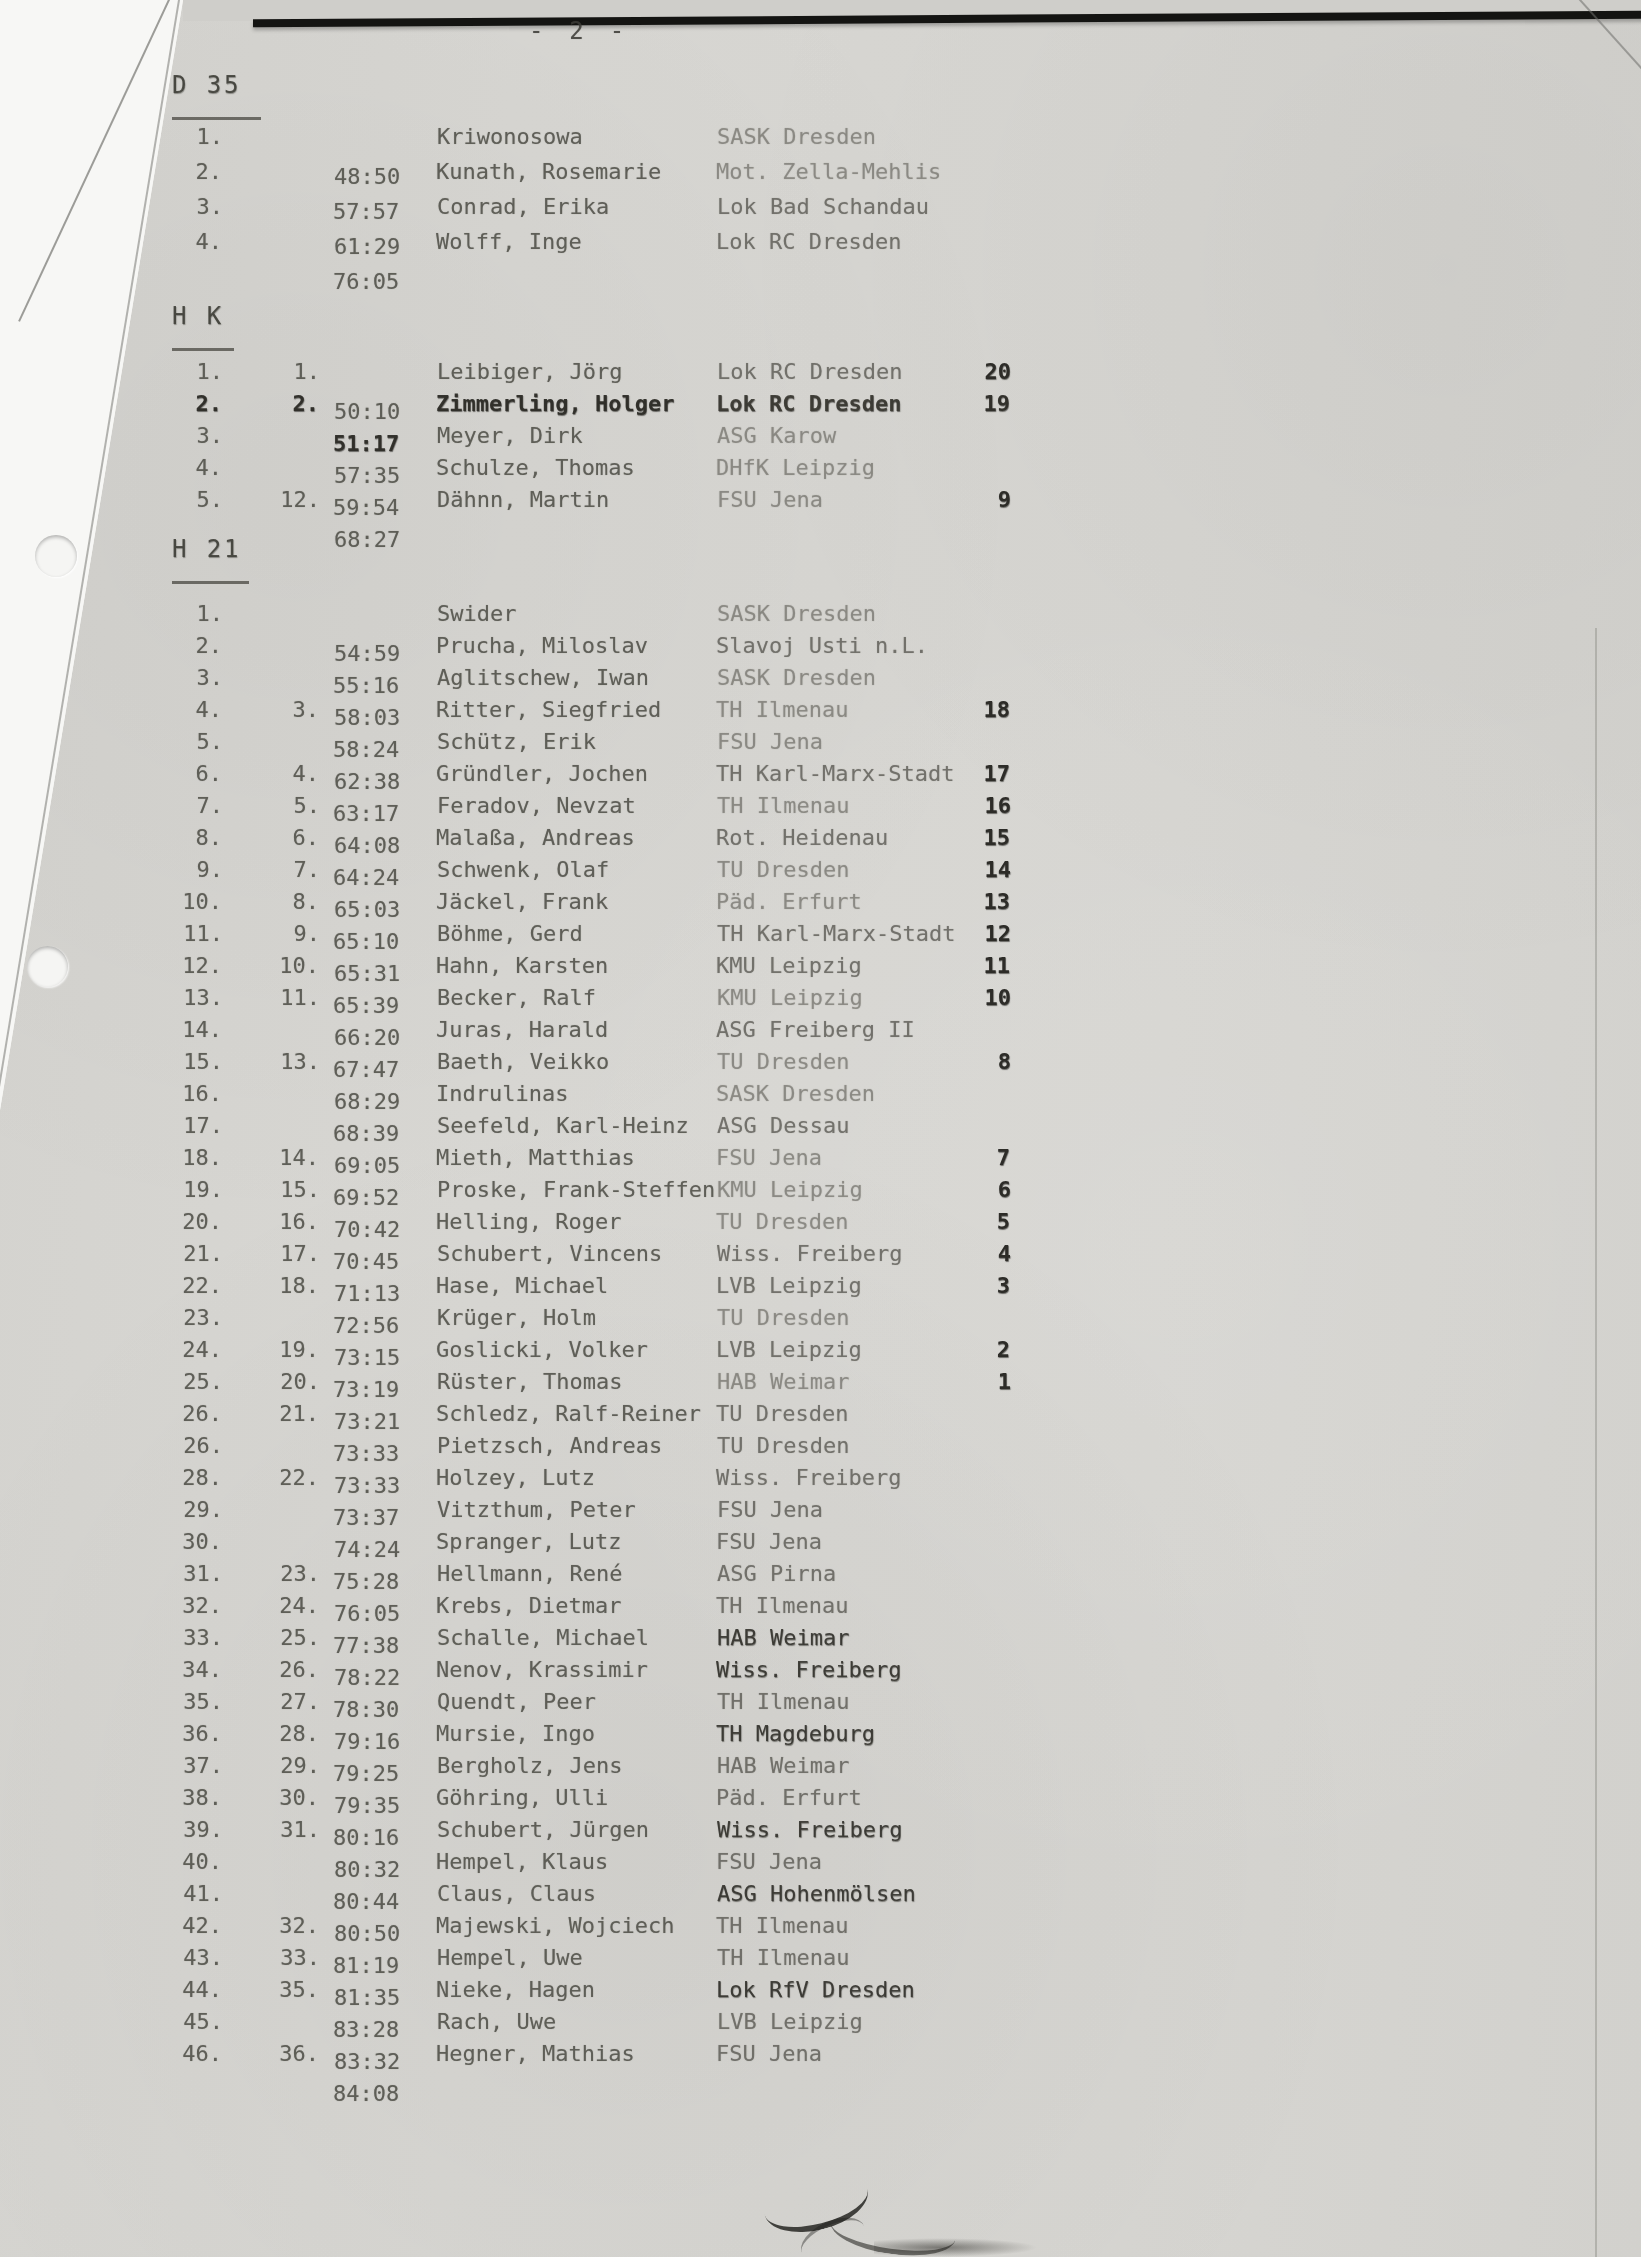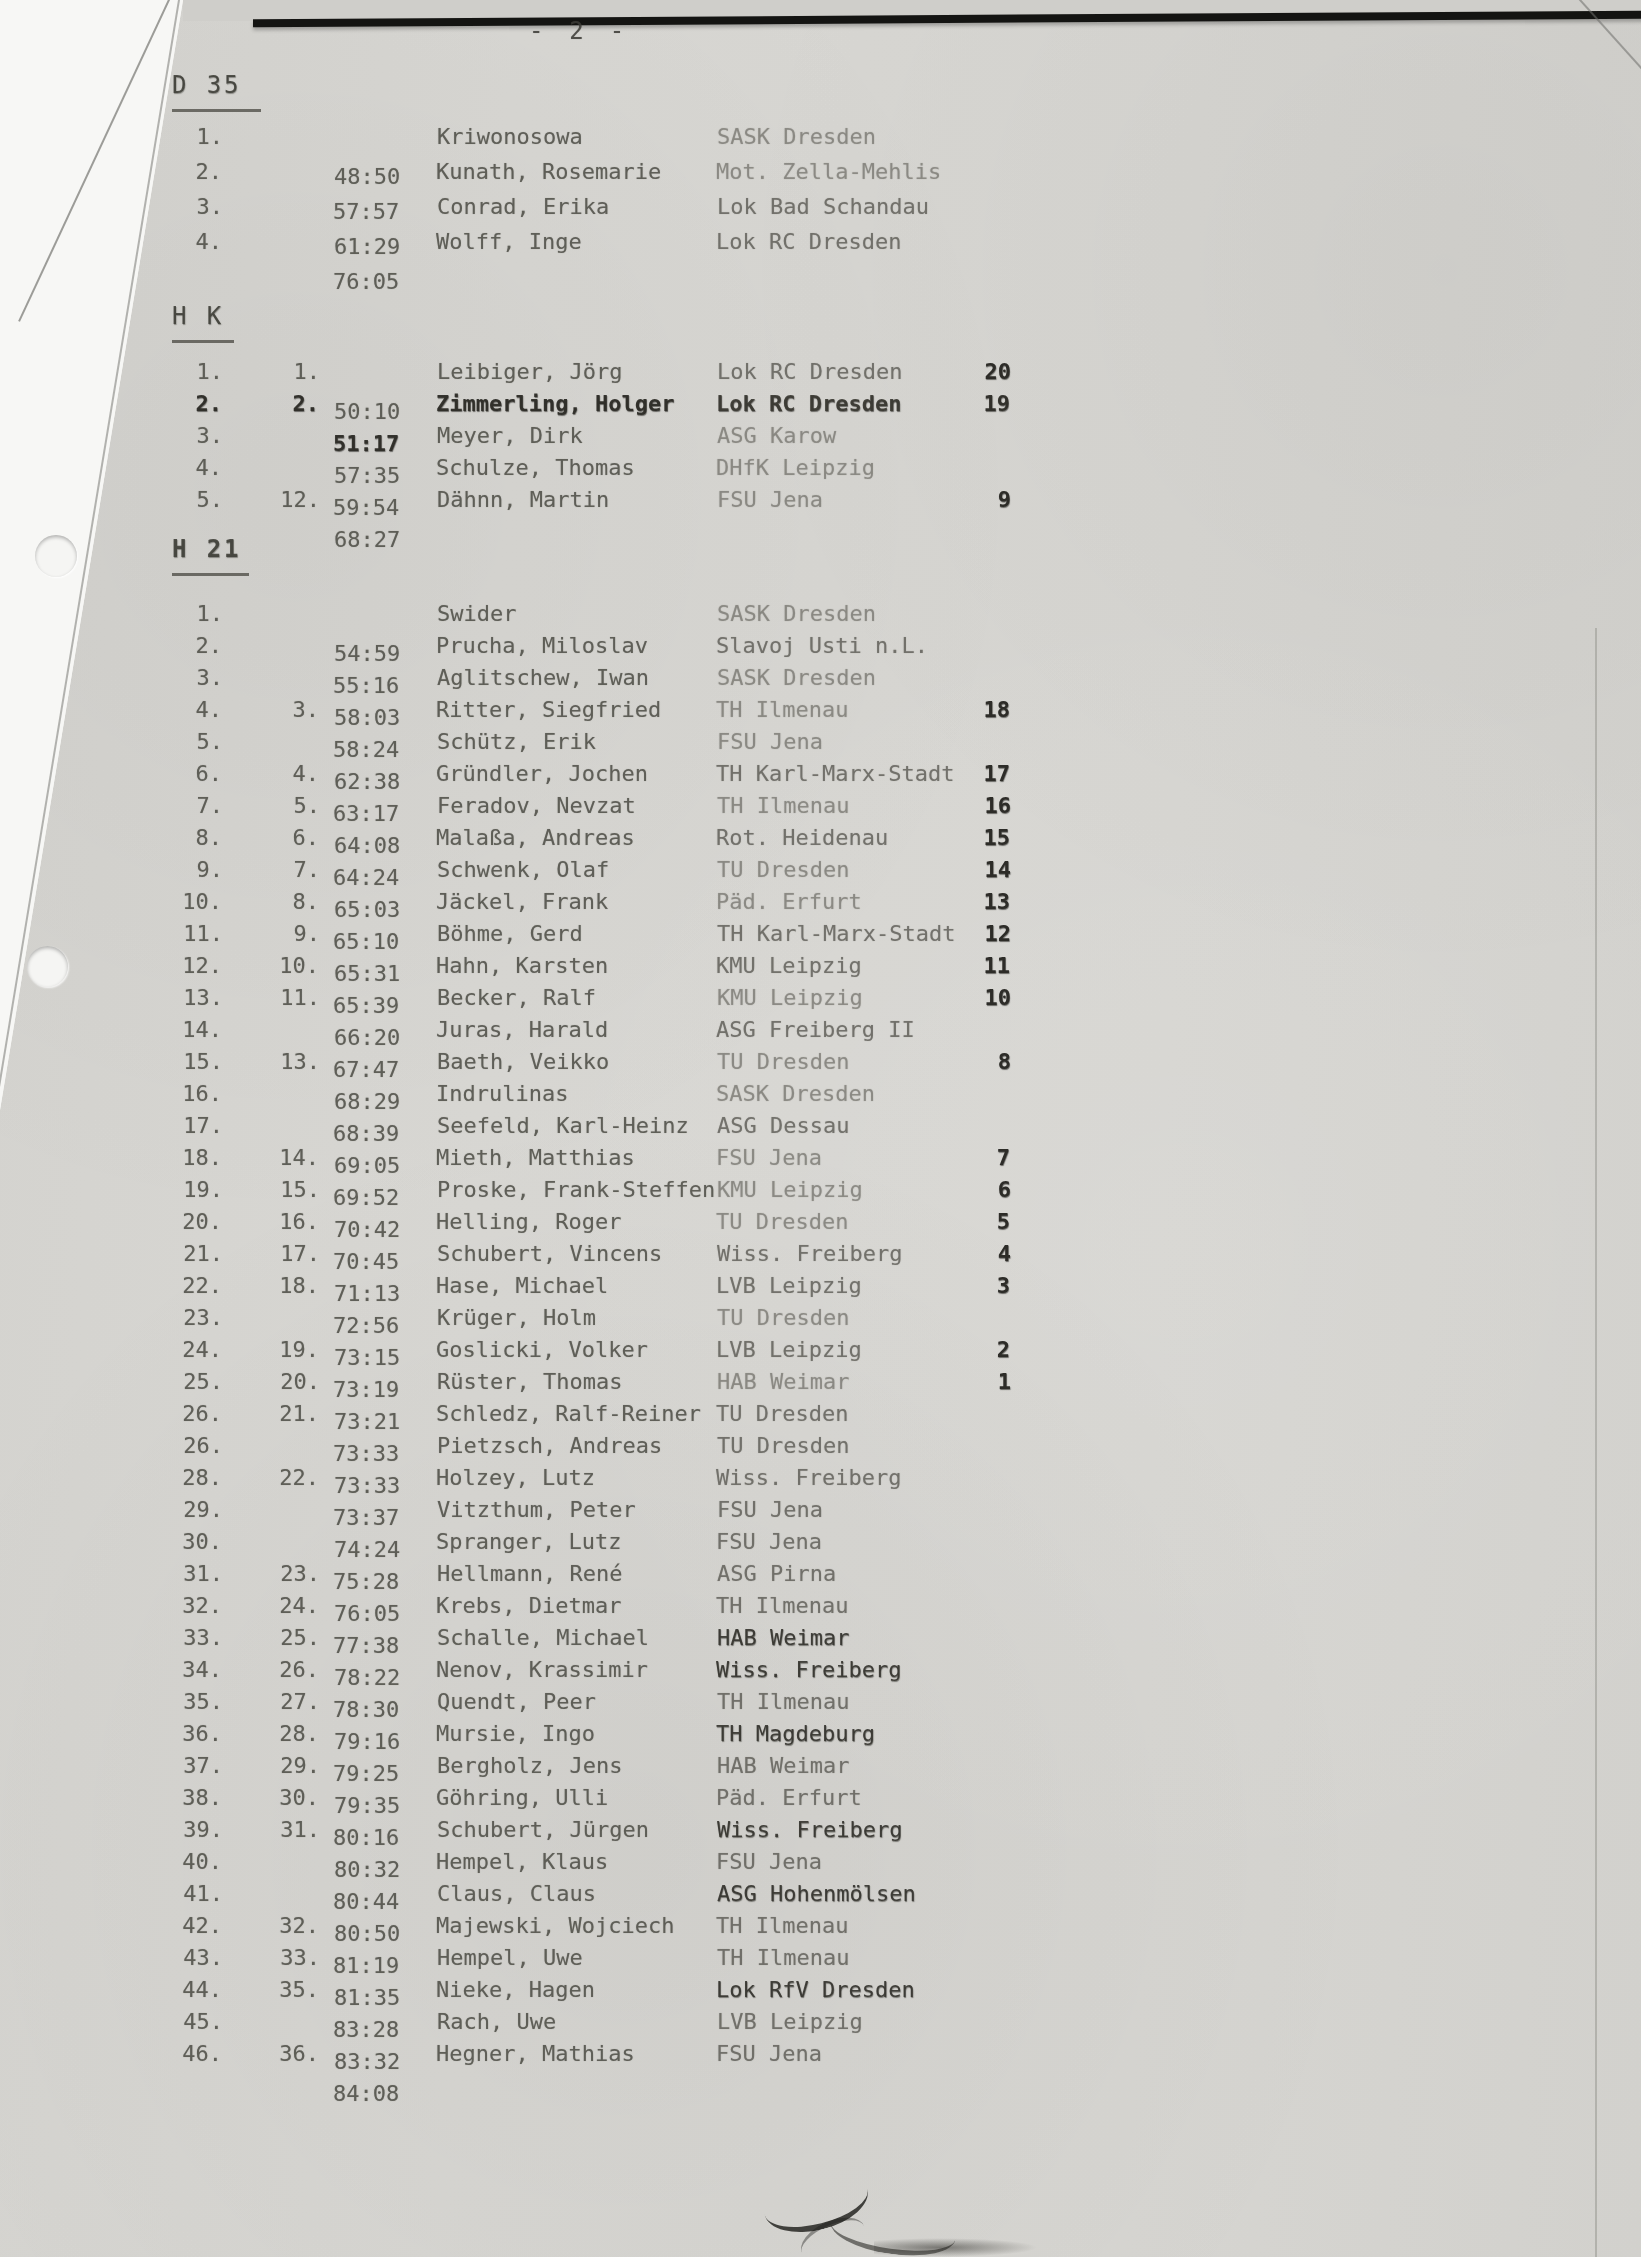--- a/index.html
+++ b/index.html
@@ -56,25 +56,25 @@
   .ink{color:rgba(70,69,63,0.85);text-shadow:0 0 1px rgba(70,69,63,0.45);}
   .page-number{
     position:absolute;left:488px;top:17.4px;width:183px;text-align:center;
     font-size:24px;letter-spacing:5.8px;color:rgba(60,59,54,0.8);text-shadow:0 0 1px rgba(60,59,54,0.4);
   }
   .sec{position:absolute;left:0;top:0;width:1641px;}
   .heading{
     position:absolute;left:172px;display:inline-block;
     font-size:24px;letter-spacing:2.9px;color:rgba(62,61,55,0.88);
     text-shadow:0.5px 0.5px 1px rgba(62,61,55,0.5);
-    border-bottom:3.9px solid rgba(72,71,64,0.75);padding-bottom:10px;
+    border-bottom:3.9px solid rgba(72,71,64,0.75);padding-bottom:18px;
   }
   #sec-0 .heading{top:71px;min-width:89px;}
   #sec-1 .heading{top:294px;min-width:62px;margin-top:8px;}
-  #sec-2 .heading{top:535px;min-width:77px;font-weight:bold;}
+  #sec-2 .heading{top:535px;min-width:77px;}
   .rows{position:absolute;left:0;width:1641px;}
   #sec-0 .rows{top:124px;}
   #sec-1 .rows{top:359px;}
   #sec-2 .rows{top:601px;}
   #sec-0 .trow{height:35px;}
   #sec-1 .trow{height:32px;}
   #sec-2 .trow{height:32px;}
   .trow{position:relative;font-size:22px;}
   .trow:nth-child(odd){transform:translateX(1px);}
   .c{position:absolute;top:0;white-space:pre;color:rgba(78,77,70,0.8);text-shadow:0 0 1px rgba(78,77,70,0.4);}

